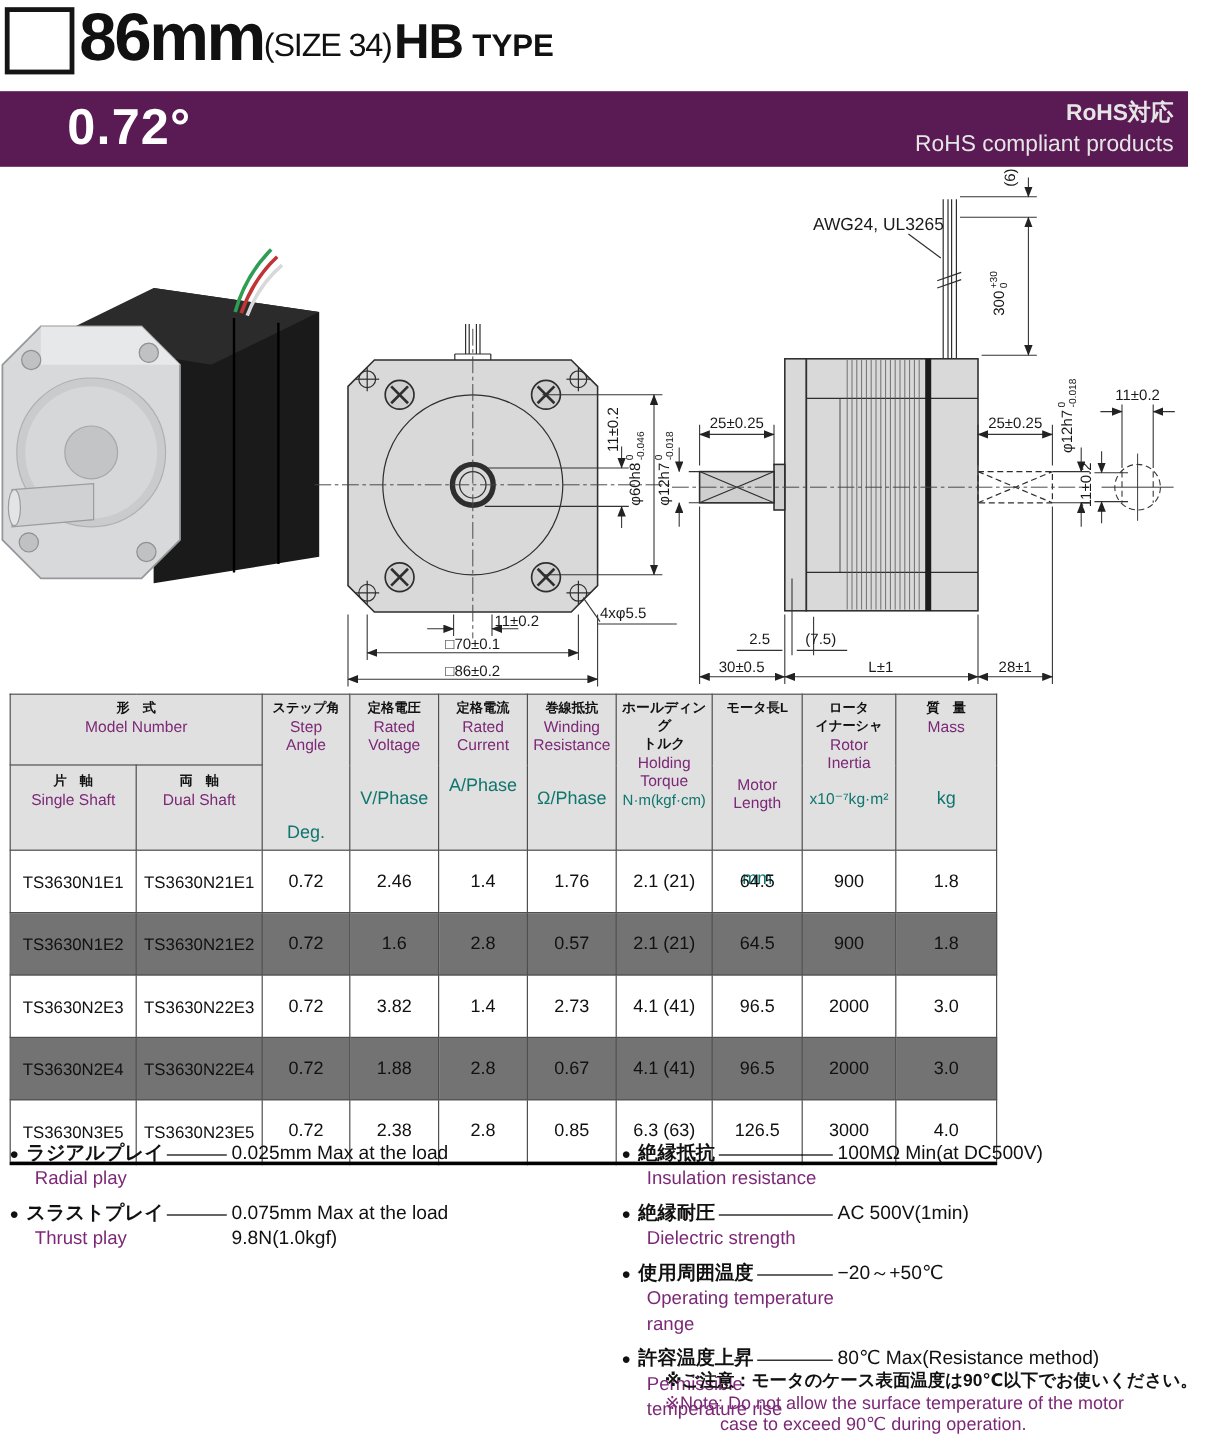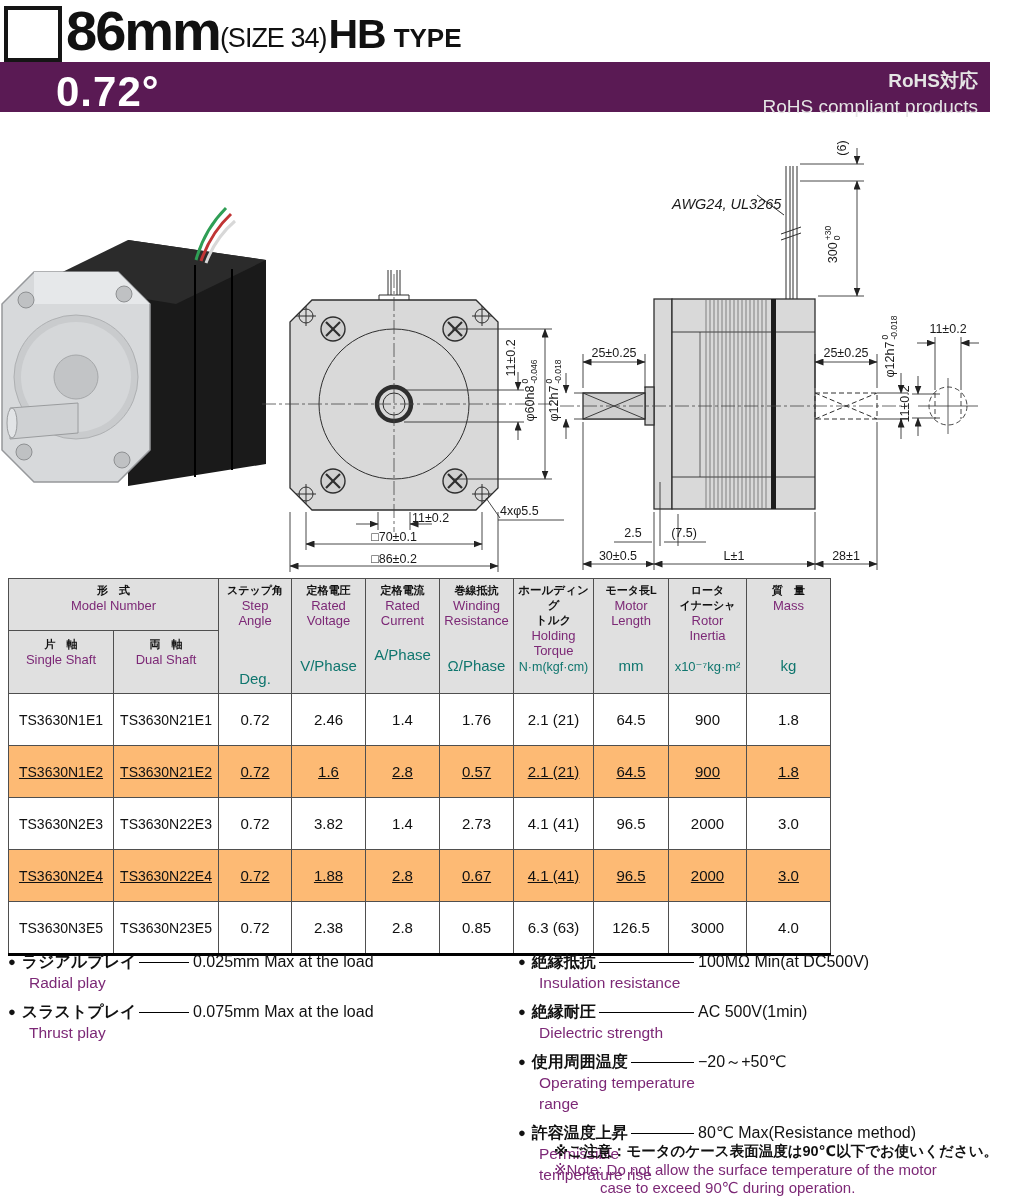--- a/index.html
+++ b/index.html
@@ -9,21 +9,21 @@
   
   #titlebar{position:absolute;left:0;top:0;width:1024px;height:60px;}
   #title-square{position:absolute;left:4px;top:6px;width:50px;height:48px;border:4px solid #151515;background:#fff;}
   #title-text{position:absolute;left:66px;top:0;height:60px;display:flex;align-items:flex-end;}
   .t-big{font-size:56px;font-weight:800;letter-spacing:-2px;line-height:58px;}
   .t-mid{font-size:27px;font-weight:400;line-height:44px;letter-spacing:-1px;}
   .t-hb{font-size:41px;font-weight:800;line-height:52px;letter-spacing:-1px;margin-left:2px;}
   .t-type{font-size:26px;font-weight:800;line-height:44px;margin-left:8px;letter-spacing:0px;}
 
   
-  #banner{position:absolute;left:0;top:62px;width:990px;height:50px;background:#5a1a54;}
+  #banner{position:absolute;left:0;top:76px;width:990px;height:63px;background:#5a1a54;}
   #banner-angle{position:absolute;left:56px;top:6px;color:#fff;font-size:42px;font-weight:800;letter-spacing:1px;}
   #banner-rohs{position:absolute;right:12px;top:6px;text-align:right;color:#e5e5e5;}
   #banner-rohs .jp{font-size:19px;font-weight:700;line-height:26px;}
   #banner-rohs .en{font-size:19px;font-weight:400;line-height:26px;}
 
   
   #drawing{position:absolute;left:0;top:132px;width:1024px;height:446px;}
   #drawing svg{position:absolute;left:0;top:0;}
   .dimlbl{position:absolute;font-size:12.5px;color:#1a1a1a;text-align:center;white-space:nowrap;line-height:14px;}
   .rot{display:flex;align-items:center;justify-content:center;gap:2px;transform:rotate(-90deg);}
@@ -37,21 +37,21 @@
   table{border:1.5px solid #333;border-bottom:3px solid #000;}
   th{background:#e0e0e0;font-weight:400;vertical-align:top;}
   .hcell{display:flex;flex-direction:column;height:100%;align-items:center;}
   .hjp{font-size:11px;color:#111;white-space:pre-line;line-height:15px;padding-top:4px;font-weight:600;}
   .hen{font-size:13px;color:#7c2876;white-space:pre-line;line-height:15px;}
   .hunit{font-size:15px;color:#0f766e;margin-top:auto;padding-bottom:6px;}
   .mn-top{height:46px;}
   .mn-sub{height:55px;}
   .mn-sub .hjp{padding-top:6px;}
   td{text-align:center;font-size:15px;height:51px;background:#fff;}
-  tr.alt td{background:#fdba74;text-decoration:underline;}
+  tr.alt td{background:#737373;}
 
   
   .notecol{position:absolute;top:952px;}
   #notes-left{left:8px;width:498px;}
   #notes-right{left:518px;width:502px;}
   .note{display:grid;margin-bottom:9px;}
   #notes-left .note{grid-template-columns:185px 1fr;}
   #notes-right .note{grid-template-columns:180px 1fr;}
   .nl{display:flex;align-items:flex-start;}
   .blt{font-size:13px;line-height:20px;margin-right:6px;}
@@ -301,21 +301,21 @@
           <line x1="961" y1="258" x2="961" y2="205"></line>
         <line x1="917" y1="211" x2="935" y2="211" marker-end="url(#ar)"></line>
         <line x1="979" y1="211" x2="961" y2="211" marker-end="url(#ar)"></line>
         <line x1="940" y1="262" x2="912" y2="262"></line>
           <line x1="940" y1="286" x2="912" y2="286"></line>
         <line x1="918" y1="244" x2="918" y2="262" marker-end="url(#ar)"></line>
         <line x1="918" y1="304" x2="918" y2="286" marker-end="url(#ar)"></line>
       </g>
     </svg>
 
-    <div class="dimlbl awg" style="left:672px;top:65px;width:120px;text-align:left;font-style:italic;">AWG24, UL3265</div>
+    <div class="dimlbl awg" style="left:672px;top:49px;width:120px;text-align:center;">AWG24, UL3265</div>
 
     <div class="dimlbl rot" style="left:827px;top:9px;width:30px;">(6)</div>
 
     <div class="dimlbl rot" style="left:800px;top:104px;width:64px;">
       <span>300</span>
       <span class="tol">
           <span>+30</span>
           <span>0</span>
         </span>
     </div>
@@ -380,21 +380,21 @@
       </colgroup>
       <tbody>
           <tr>
         <th colspan="2" class="mn-top">
           <div class="hcell">
                 <span class="hjp">形　式</span>
                 <span class="hen">Model Number</span>
               </div>
         </th>
         <th rowspan="2">
-          <div class="hcell" style="height:114px;">
+          <div class="hcell" style="height:129px;">
                 <span class="hjp">ステップ角</span>
                 <span class="hen">Step
 Angle</span>
                 <span class="hunit">Deg.</span>
               </div>
         </th>
         <th rowspan="2">
           <div class="hcell" style="height:101px;">
                 <span class="hjp">定格電圧</span>
                 <span class="hen">Rated
@@ -421,21 +421,21 @@
         <th rowspan="2">
           <div class="hcell" style="height:101px;">
                 <span class="hjp" style="font-size:11.5px">ホールディング
 トルク</span>
                 <span class="hen">Holding
 Torque</span>
                 <span class="hunit" style="font-size:12.5px">N·m(kgf·cm)</span>
               </div>
         </th>
         <th rowspan="2">
-          <div class="hcell" style="height:101px;">
+          <div class="hcell" style="height:101px;gap:48px;">
                 <span class="hjp">モータ長L</span>
                 <span class="hen">Motor
 Length</span>
                 <span class="hunit">mm</span>
               </div>
         </th>
         <th rowspan="2">
           <div class="hcell" style="height:101px;">
                 <span class="hjp">ロータ
 イナーシャ</span>
@@ -541,20 +541,21 @@
       <div class="nen">Radial play</div>
     </div>
     <div class="note">
       <div class="nl">
           <span class="blt">●</span>
           <span class="njp">スラストプレイ</span>
           <span class="leader"></span>
         </div>
       <div class="nval">0.075mm  Max at the load</div>
       <div class="nen">Thrust play</div>
+      <div class="nval2">9.8N(1.0kgf)</div>
     </div>
   </div>
 
   <div id="notes-right" class="notecol">
     <div class="note">
       <div class="nl">
           <span class="blt">●</span>
           <span class="njp">絶縁抵抗</span>
           <span class="leader"></span>
         </div>

